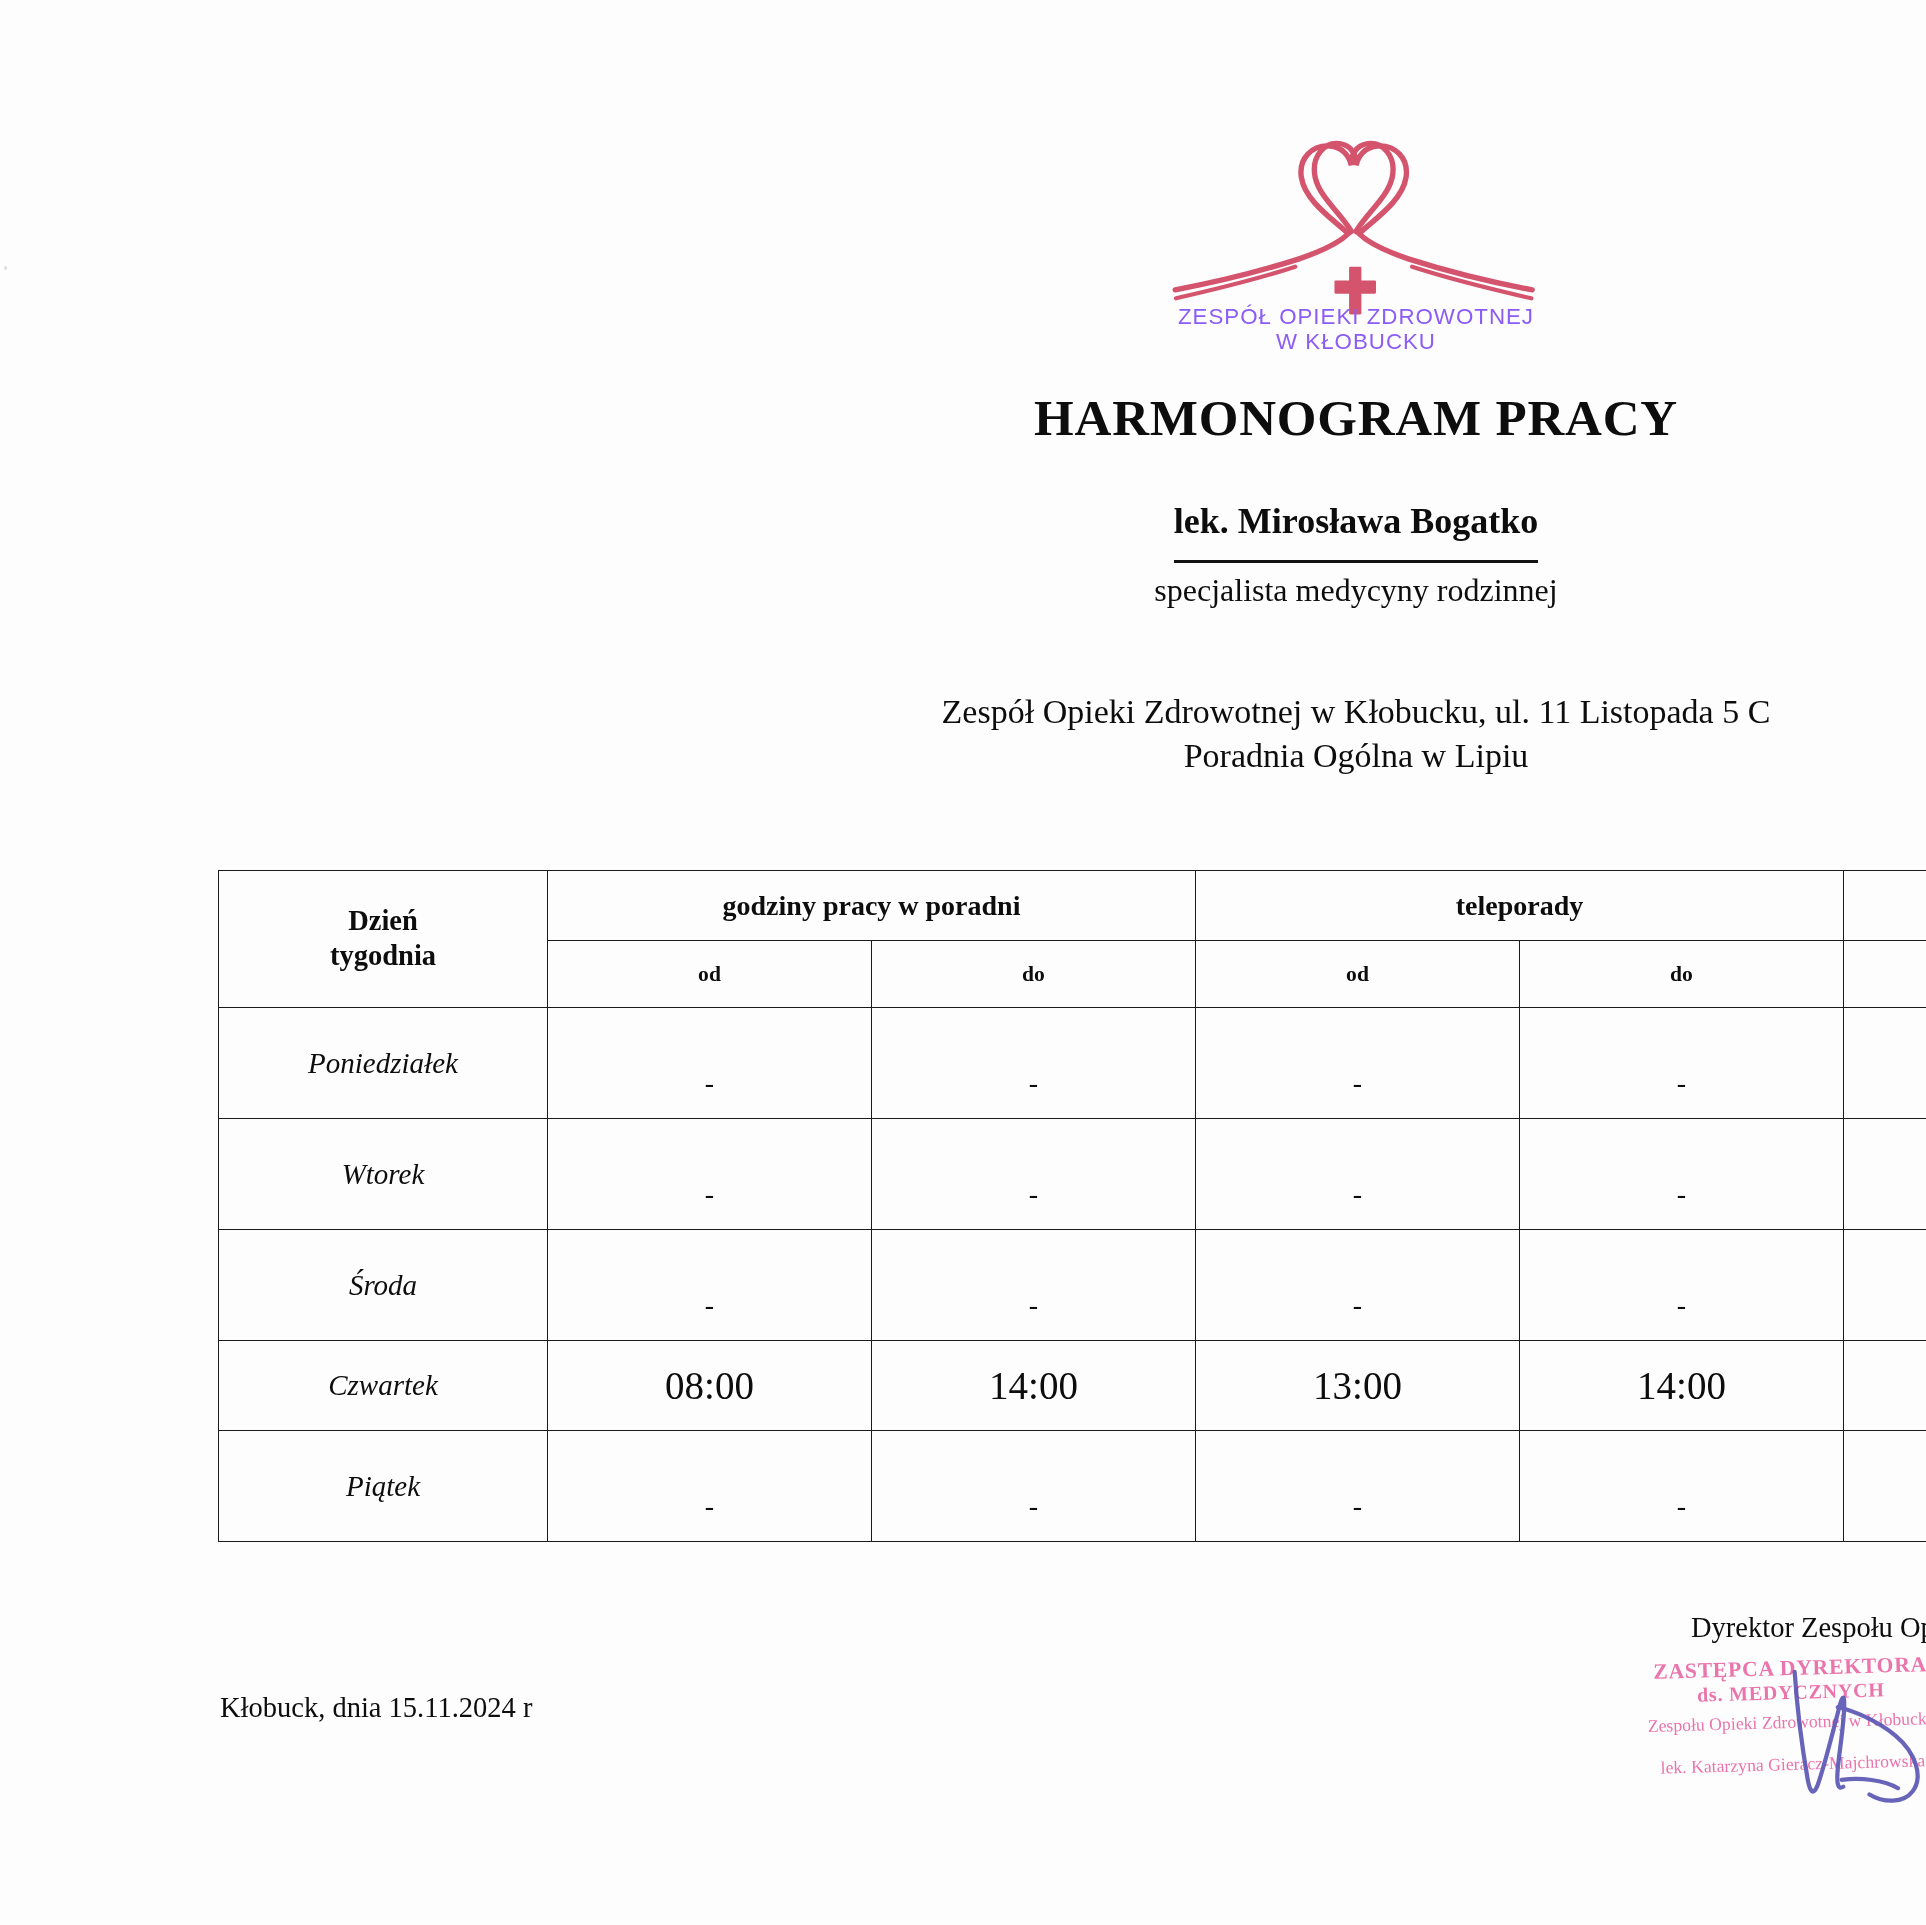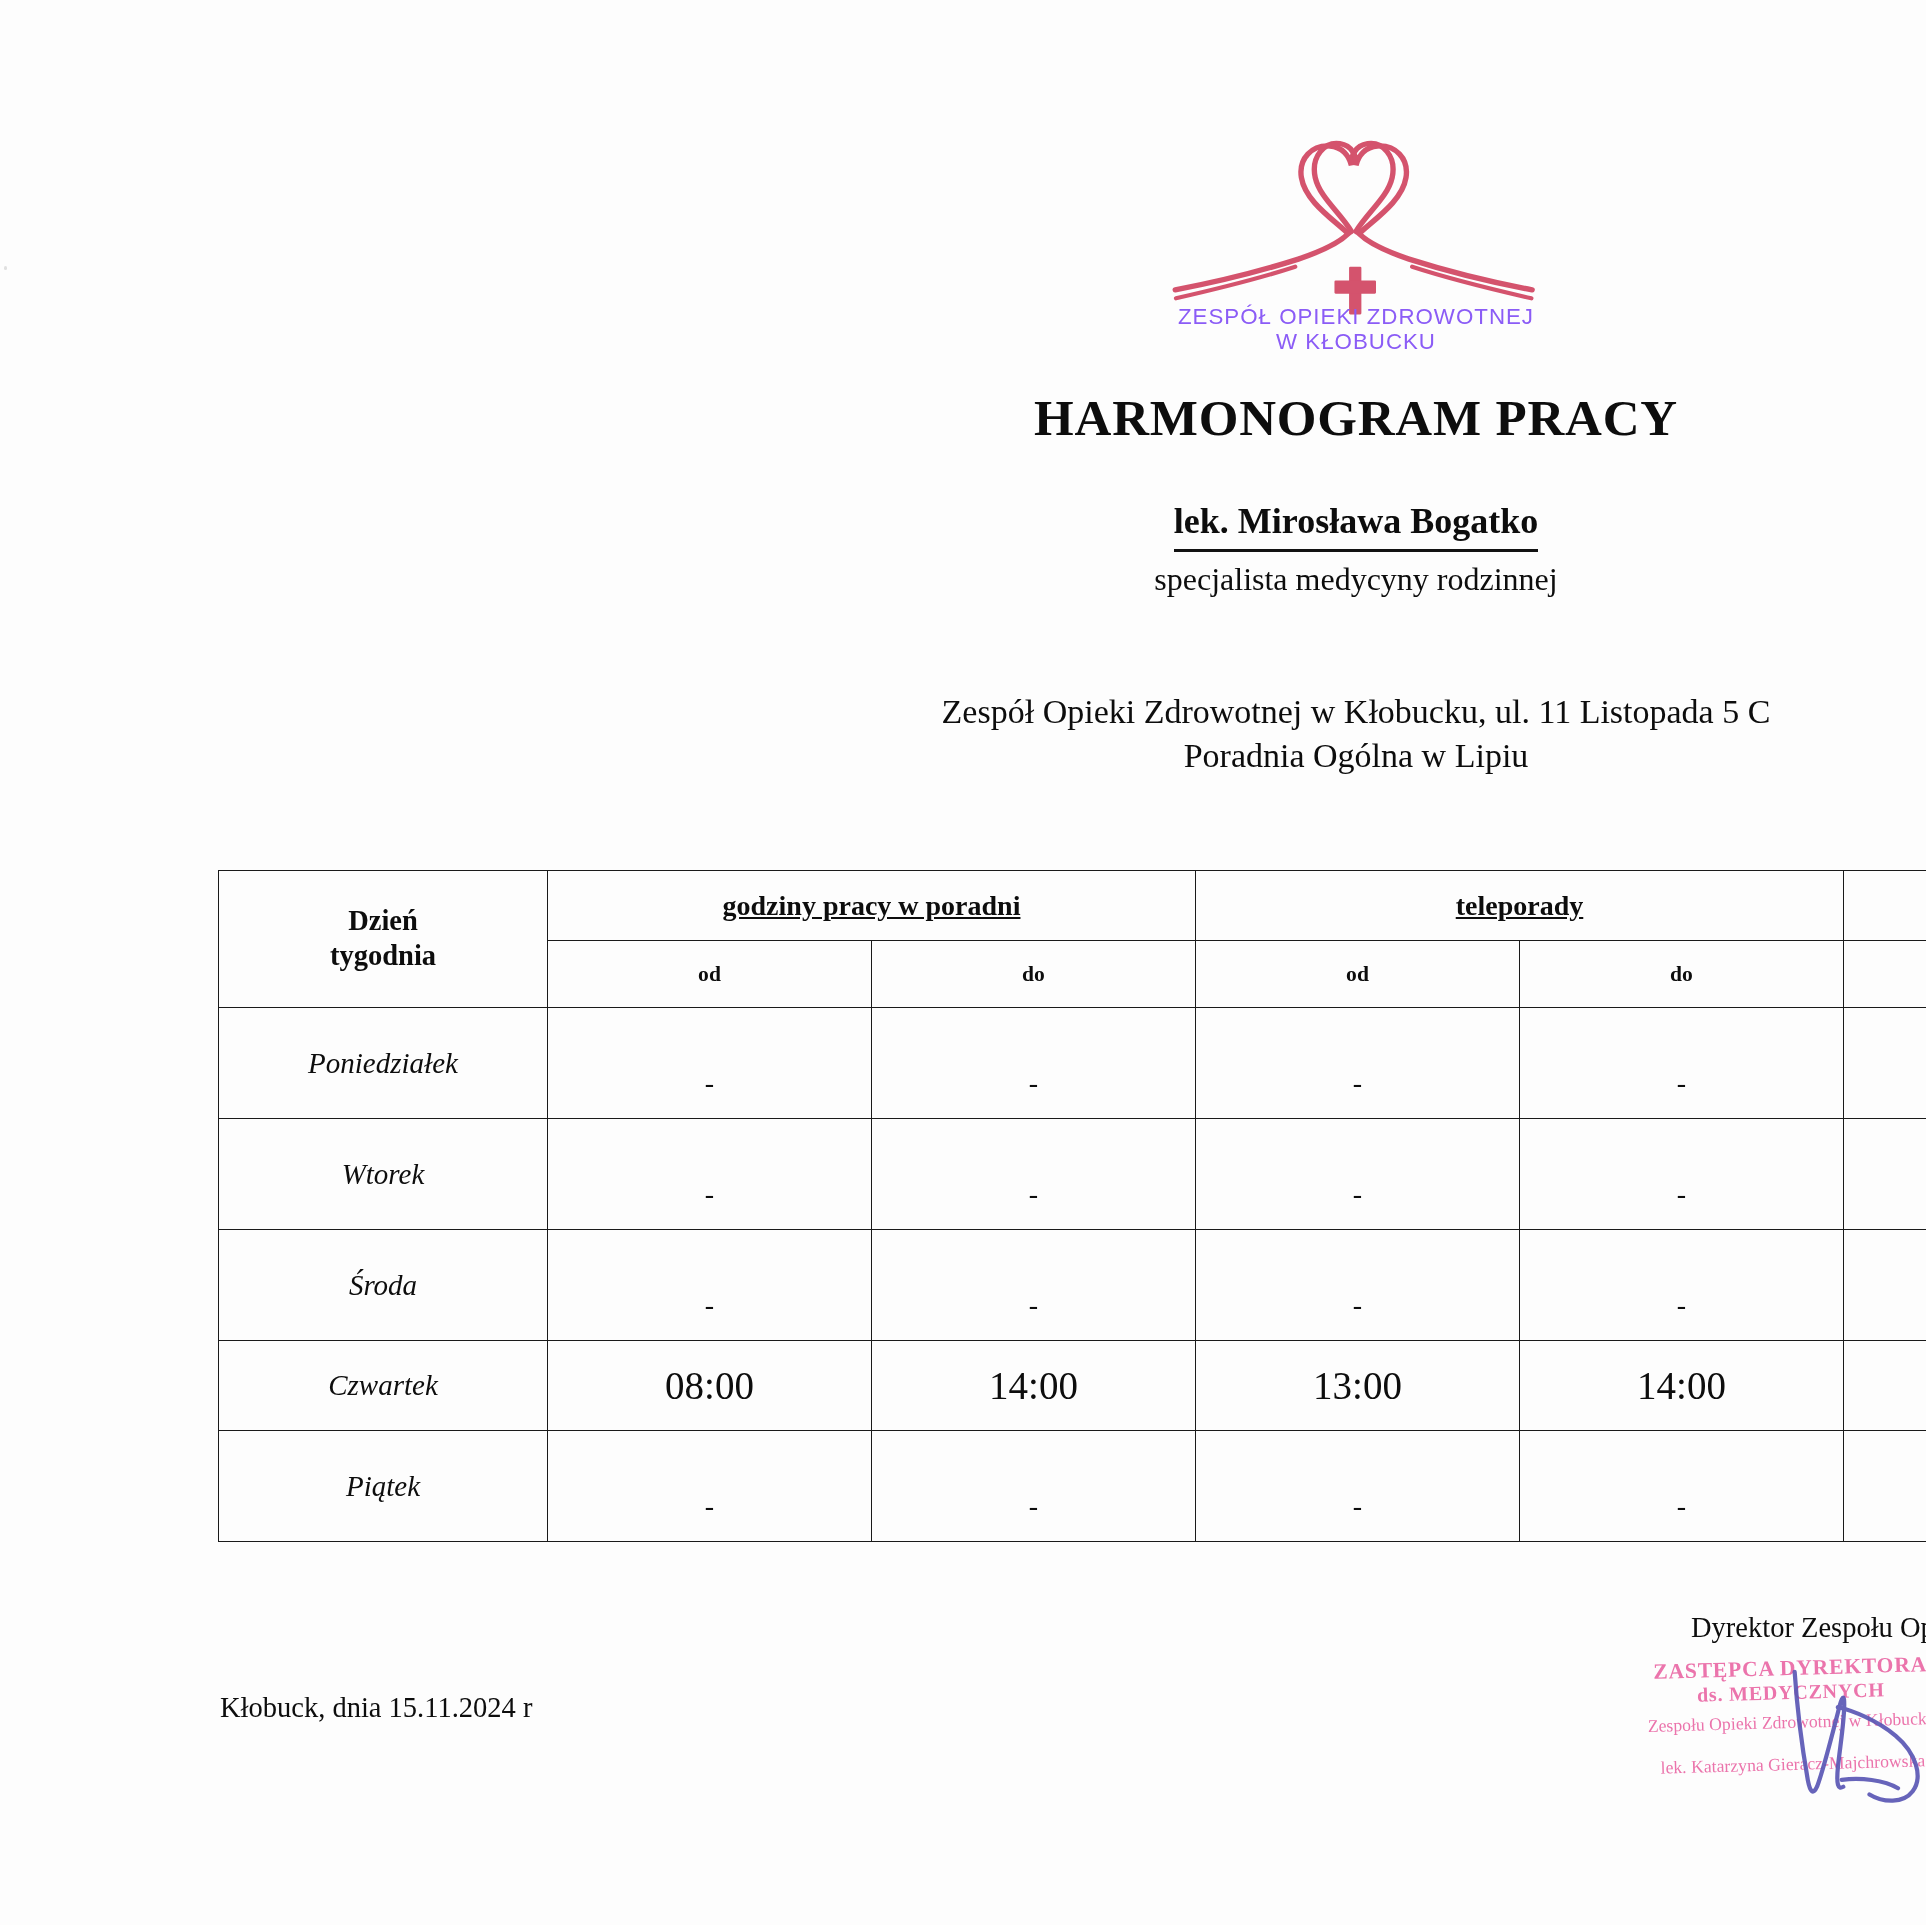--- a/index.html
+++ b/index.html
@@ -24,36 +24,36 @@
 
   
   .doc-title{
     position:absolute;left:0;right:0;top:389px;text-align:center;
     font-size:51px;font-weight:bold;letter-spacing:0.8px;
     font-family:"Liberation Serif","DejaVu Serif",serif;
   }
   .doctor-block{position:absolute;left:0;right:0;top:501px;text-align:center;}
   .doctor-name{
     font-size:36px;font-weight:bold;display:inline-block;
-    border-bottom:3.5px solid #121212;padding-bottom:8px;line-height:1.12;
+    border-bottom:3.5px solid #121212;padding-bottom:19px;line-height:1.12;
   }
   .doctor-spec{font-size:32px;margin-top:10px;line-height:1.12;}
   .addr-block{position:absolute;left:0;right:0;top:690px;text-align:center;}
   .addr-line{font-size:34px;line-height:1.30;}
 
   
   .sched-wrap{position:absolute;left:218px;top:870px;width:2276px;}
   table.sched{border-collapse:collapse;width:100%;table-layout:fixed;}
   table.sched th,table.sched td{
     border:1.2px solid #1a1a1a;padding:0;text-align:center;vertical-align:middle;
     font-family:"Liberation Serif","DejaVu Serif",serif;color:#0d0d0d;
   }
   table.sched th{font-weight:bold;}
   .th-day{font-size:28.5px;line-height:1.22;height:136px;padding:0 3.9px;}
-  .th-group{font-size:28px;height:69px;text-decoration:underline;}
+  .th-group{font-size:28px;height:69px;}
   .th-sub{font-size:21.6px;font-weight:bold;height:66px;}
   .col-day{width:329px;}
   .col-val{width:324px;}
   tbody td{height:89px;font-size:29px;}
   td.day-cell{
     font-size:29px;vertical-align:top;padding-top:5.4px;line-height:1.05;font-style:italic;
   }
   td.val-cell{vertical-align:middle;font-size:39px;line-height:1;}
   td.val-cell.dash{vertical-align:bottom;padding-bottom:21px;font-size:28px;}
 

